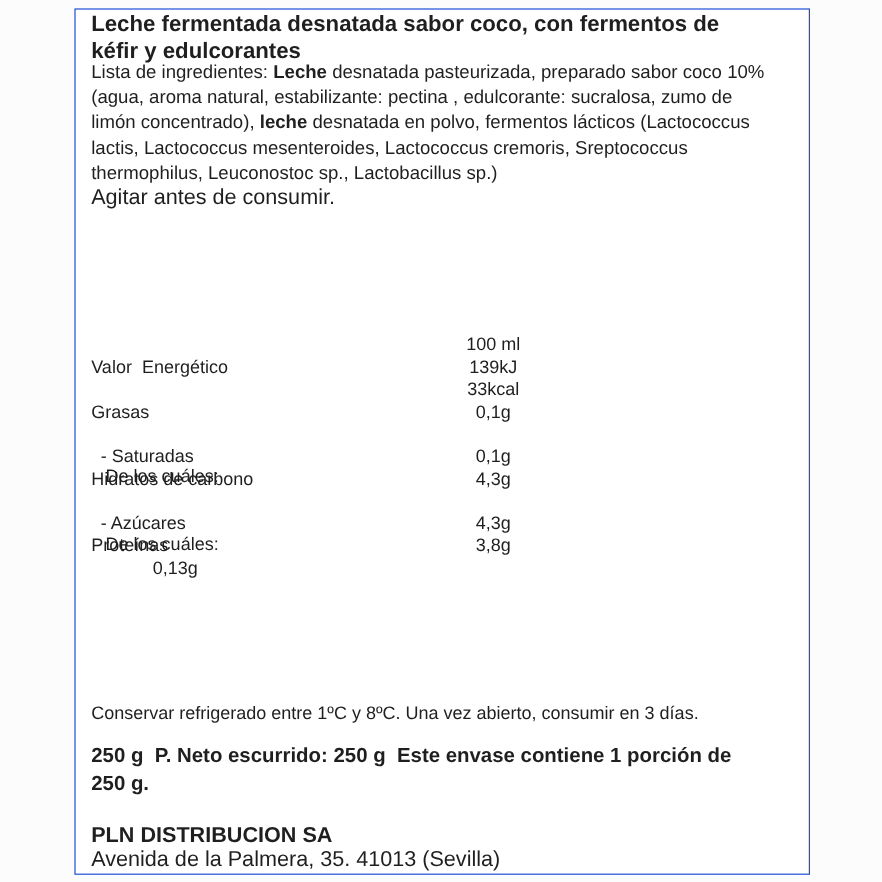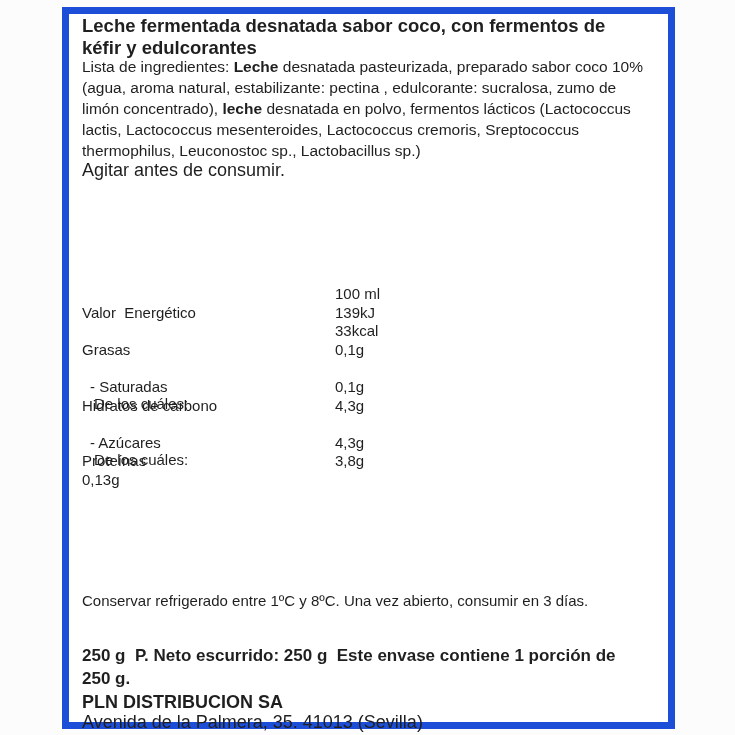--- a/index.html
+++ b/index.html
@@ -15,21 +15,21 @@
     color: #1f1f1f;
     overflow: hidden;
   }
   .label-card {
     position: absolute;
     left: 62px;
     top: 7px;
     width: 613px;
     height: 722px;
     background: #ffffff;
-    border: 7px solid #1d4ed8;
+    border: 1px solid #1d4ed8;
     box-sizing: border-box;
   }
   .block { position: absolute; left: 13px; }
   .nowrap { white-space: nowrap; }
 
   .title {
     top: 1px;
     width: 596px;
     font-size: 18.5px;
     line-height: 22px;
@@ -53,38 +53,37 @@
   }
   .nrow {
     display: flex;
     height: 18.6px;
     line-height: 18.6px;
   }
   .nlabel { flex: 1; white-space: pre; }
   .nvalue {
     width: 140px;
     margin-right: 180px;
-    text-align: left;
+    text-align: center;
     white-space: pre;
   }
   .ind1 .nlabel { padding-left: 12px; margin-top: 36px; }
   .ind2 .nlabel { padding-left: 8px; }
 
   .storage {
     top: 578px;
     width: 585px;
     font-size: 15px;
   }
   .netweight {
     top: 610px;
     width: 590px;
     font-size: 17px;
     font-weight: 700;
     line-height: 23px;
-    margin-top: 20px;
   }
   .netweight div { white-space: pre; }
   .distributor {
     top: 678px;
     width: 585px;
     font-size: 18px;
     line-height: 20px;
   }
   .dist-name { font-weight: 700; }
 </style>

